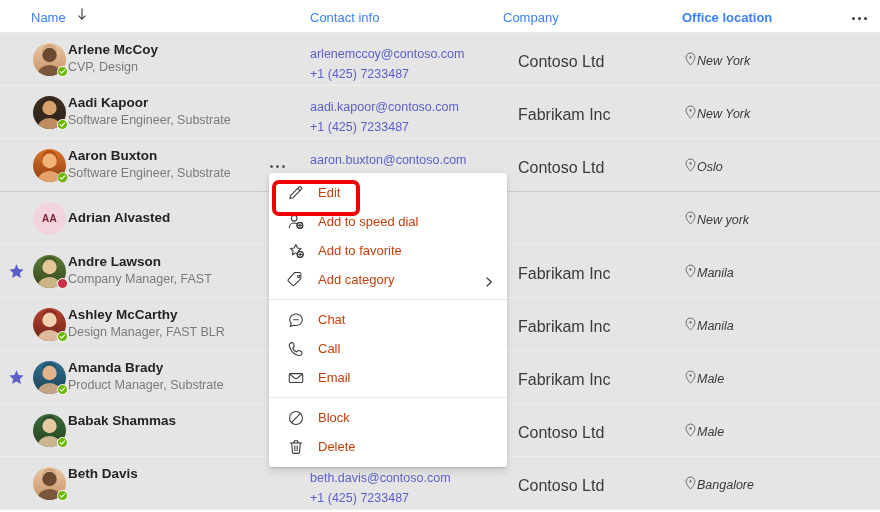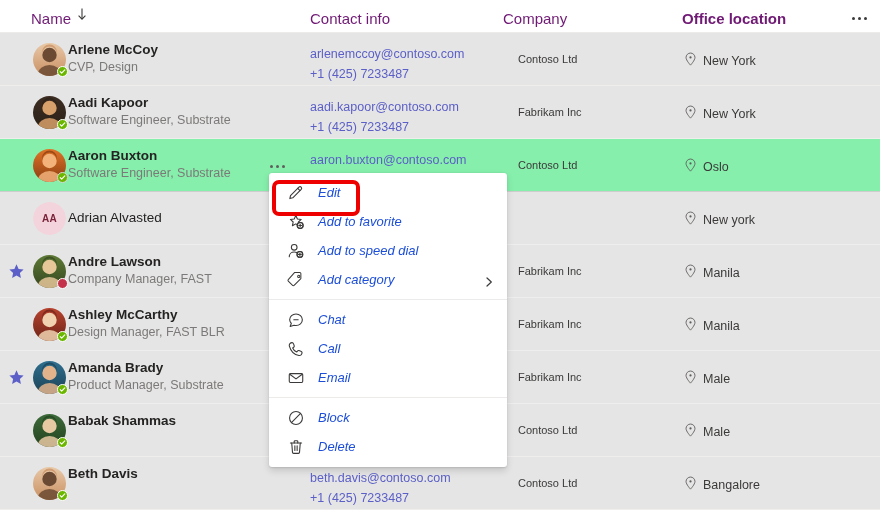--- a/index.html
+++ b/index.html
@@ -19,22 +19,22 @@
   
   .thead {
     position: relative;
     height: 33px;
     border-bottom: 1px solid #edebe9;
     box-sizing: border-box;
   }
   .th {
     position: absolute;
     top: 10px;
-    font-size: 15px;
-    color: #701a75;
+    font-size: 13px;
+    color: #3b82f6;
     white-space: nowrap;
   }
   .th-name      { left: 31px; }
   .th-contact   { left: 310px; }
   .th-company   { left: 503px; }
   .th-office    { left: 682px; font-weight: bold; }
 
   .sort-arrow {
     position: absolute;
     left: 74px;
@@ -63,21 +63,21 @@
 
   
   .rows { position: relative; }
   .row {
     position: relative;
     height: 53px;
     border-bottom: 1px solid #f0eeed;
     box-sizing: border-box;
     background: #e5e5e5;
   }
-  .row.selected { background: #86efac; border-bottom-color: #cdcdcd; }
+  .row.selected { background: #e5e5e5; border-bottom-color: #cdcdcd; }
 
   .star {
     position: absolute;
     left: 8px;
     top: 18px;
     width: 17px;
     height: 17px;
     color: #5b5fc7;
   }
 
@@ -136,21 +136,21 @@
     line-height: 18px;
     white-space: nowrap;
   }
   .p-title {
     font-size: 12.5px;
     color: #7c7a78;
     line-height: 17px;
     white-space: nowrap;
   }
   .name-wrap.single { top: 17px; }
-  .name-wrap.single .p-name { font-weight: 400; }
+  .name-wrap.single .p-name { font-weight: 700; }
 
   .row-more {
     position: absolute;
     left: 270px;
     top: 22px;
     width: 20px;
     height: 10px;
     display: flex;
     align-items: center;
     gap: 3px;
@@ -172,35 +172,35 @@
     color: #5b5fc7;
     line-height: 20px;
     text-decoration: none;
     white-space: nowrap;
   }
 
   .company {
     position: absolute;
     left: 518px;
     top: 20px;
-    font-size: 11px;
+    font-size: 16px;
     color: #3b3a39;
     white-space: nowrap;
   }
 
   .office {
     position: absolute;
     left: 684px;
     top: 19px;
     display: flex;
     align-items: center;
-    gap: 6px;
     font-size: 12.5px;
     color: #3b3a39;
     white-space: nowrap;
+    font-style: italic;
   }
   .office svg { flex: none; }
 
   
   .ctx {
     position: absolute;
     left: 269px;
     top: 173px;
     width: 238px;
     background: #ffffff;
@@ -223,23 +223,22 @@
     height: 19px;
     flex: none;
     margin-right: 13px;
     color: #3b3a39;
     display: flex;
     align-items: center;
     justify-content: center;
   }
   .mi .mlabel {
     font-size: 13px;
-    color: #1d4ed8;
+    color: #c2410c;
     flex: 1;
-    font-style: italic;
   }
   .mi .chev {
     width: 12px; height: 12px;
     color: #3b3a39;
     flex: none;
   }
   .msep {
     height: 1px;
     background: #edebe9;
     margin: 5px 0 5px 0;
@@ -576,45 +575,45 @@
           <path d="M11.4 4.6 L13.7 6.9"></path>
         </svg>
       </span>
         <span class="mlabel">Edit</span>
 
         <span class="redbox"></span>
       </div>
     <div class="mi">
         <span class="mico">
         <svg viewBox="0 0 19 19" width="18" height="18" fill="none" stroke="#3b3a39" stroke-width="1.15" stroke-linecap="round" stroke-linejoin="round">
-          <path d="M9.3 2.6 L11 6.3 L15 6.8 L12.1 9.5 L12.9 13.5 L9.3 11.5 L5.7 13.5 L6.5 9.5 L3.6 6.8 L7.6 6.3 Z"></path>
-          <circle cx="13.9" cy="13.2" r="3.1" fill="#fff"></circle>
-          <circle cx="13.9" cy="13.2" r="3.1"></circle>
-          <path d="M13.9 11.7 V14.7 M12.4 13.2 H15.4"></path>
-        </svg>
-      </span>
-        <span class="mlabel">Add to favorite</span>
-
-      </div>
-    <div class="mi">
-        <span class="mico">
-        <svg viewBox="0 0 19 19" width="18" height="18" fill="none" stroke="#3b3a39" stroke-width="1.15" stroke-linecap="round" stroke-linejoin="round">
           <circle cx="7.6" cy="5.6" r="3"></circle>
           <path d="M2.4 15.6 c0-3 2.3-5 5.2-5 1 0 1.9.2 2.7.6"></path>
           <circle cx="13.6" cy="13.1" r="3" fill="#fff"></circle>
           <circle cx="13.6" cy="13.1" r="3"></circle>
           <path d="M13.6 11.6 V14.6 M12.1 13.1 H15.1"></path>
         </svg>
       </span>
         <span class="mlabel">Add to speed dial</span>
 
       </div>
     <div class="mi">
         <span class="mico">
         <svg viewBox="0 0 19 19" width="18" height="18" fill="none" stroke="#3b3a39" stroke-width="1.15" stroke-linecap="round" stroke-linejoin="round">
+          <path d="M9.3 2.6 L11 6.3 L15 6.8 L12.1 9.5 L12.9 13.5 L9.3 11.5 L5.7 13.5 L6.5 9.5 L3.6 6.8 L7.6 6.3 Z"></path>
+          <circle cx="13.9" cy="13.2" r="3.1" fill="#fff"></circle>
+          <circle cx="13.9" cy="13.2" r="3.1"></circle>
+          <path d="M13.9 11.7 V14.7 M12.4 13.2 H15.4"></path>
+        </svg>
+      </span>
+        <span class="mlabel">Add to favorite</span>
+
+      </div>
+    <div class="mi">
+        <span class="mico">
+        <svg viewBox="0 0 19 19" width="18" height="18" fill="none" stroke="#3b3a39" stroke-width="1.15" stroke-linecap="round" stroke-linejoin="round">
           <path d="M9.6 2.9 H15.4 a1.2 1.2 0 0 1 1.2 1.2 V9.9 L8.9 17.6 a1.2 1.2 0 0 1-1.7 0 L2.3 12.7 a1.2 1.2 0 0 1 0-1.7 Z" transform="translate(-.8 -1.2) scale(.93)"></path>
           <circle cx="12.4" cy="5.7" r="1.15"></circle>
         </svg>
       </span>
         <span class="mlabel">Add category</span>
         <span class="chev"><svg viewBox="0 0 12 12" width="12" height="12" fill="none" stroke="#3b3a39" stroke-width="1.2" stroke-linecap="round" stroke-linejoin="round">
           <path d="M4 2 L8.3 6 L4 10"></path>
         </svg></span>
 
       </div>

